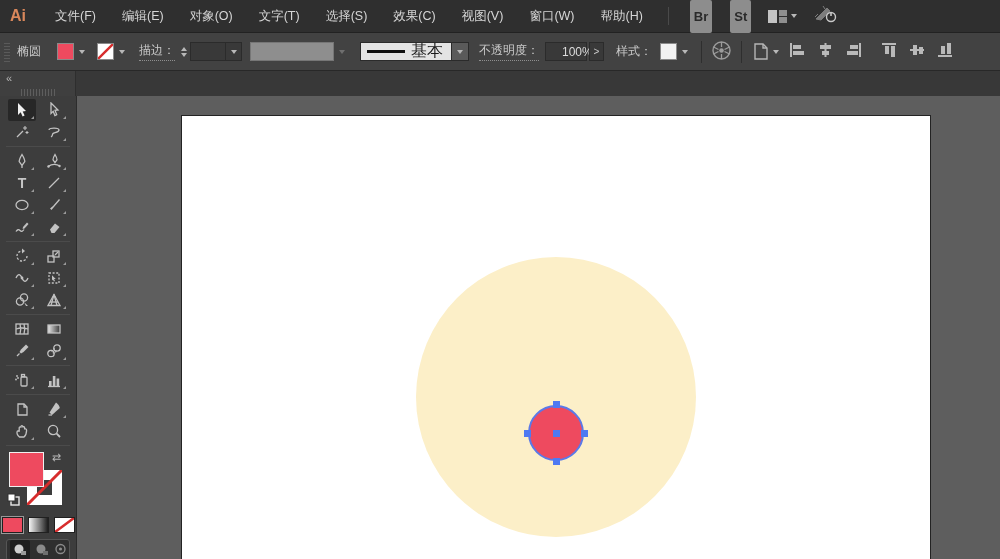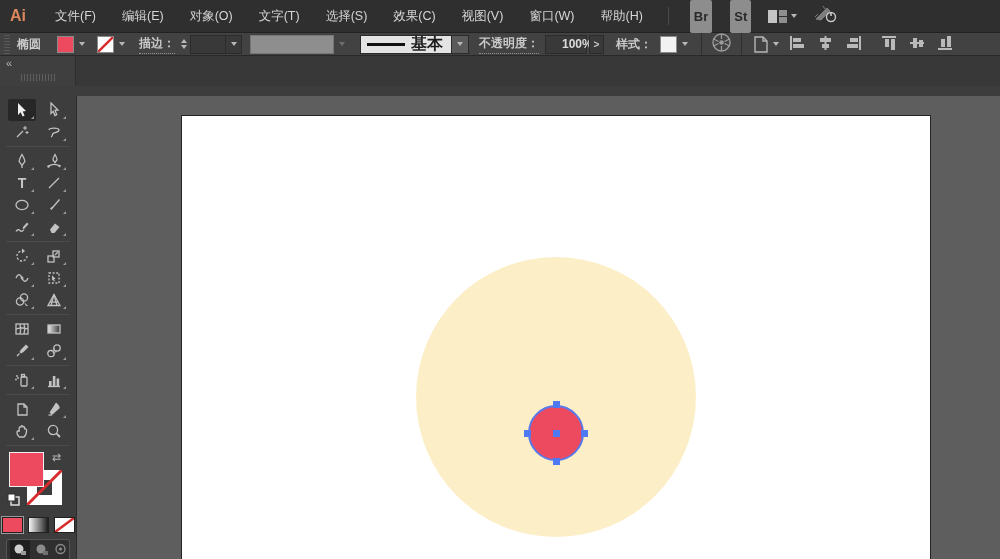--- a/index.html
+++ b/index.html
@@ -14,22 +14,22 @@
   .mb-sep { width:1px; height:18px; background:#4a4a4a; margin:0 12px; }
   .mb-btn { background:#8d8d8d; color:#2a2a2a; font-size:13px; font-weight:bold;
             padding:11px 4px; border-radius:2px; margin:0 9px; line-height:11px; }
   .ws-icon { margin:0 4px 0 8px; display:flex; align-items:center; }
   .cv { width:0; height:0; border-left:3.5px solid transparent; border-right:3.5px solid transparent;
         border-top:4.5px solid #b8b8b8; }
   .cv.dis { border-top-color:#6f6f6f; }
   .rocket { margin-left:16px; }
 
   
-  .controlbar { height:23px; background:#424242; border-bottom:1px solid #282828;
-                display:flex; align-items:center; font-size:12px; color:#c9c9c9;font-weight:bold; }
+  .controlbar { height:38px; background:#424242; border-bottom:1px solid #282828;
+                display:flex; align-items:center; font-size:12px; color:#c9c9c9; }
   .grip-v { width:6px; height:20px; margin:0 7px 0 4px;
             background:repeating-linear-gradient(0deg,#5a5a5a 0 1px,transparent 1px 3px); }
   .cb-label { margin-right:8px; }
   .dotted { border-bottom:1px dotted #8f8f8f; padding-bottom:1px; margin-left:10px; }
   .swatch { width:17px; height:17px; border:1px solid #8a8a8a; margin-left:8px; }
   .swatch svg { display:block; }
   .chevcell { width:15px; height:17px; display:flex; align-items:center; justify-content:center; }
   .stepper { display:flex; flex-direction:column; gap:2px; margin:0 3px 0 6px; }
   .stepper i { width:0; height:0; border-left:3px solid transparent; border-right:3px solid transparent; }
   .stepper .up { border-bottom:4px solid #b8b8b8; }

